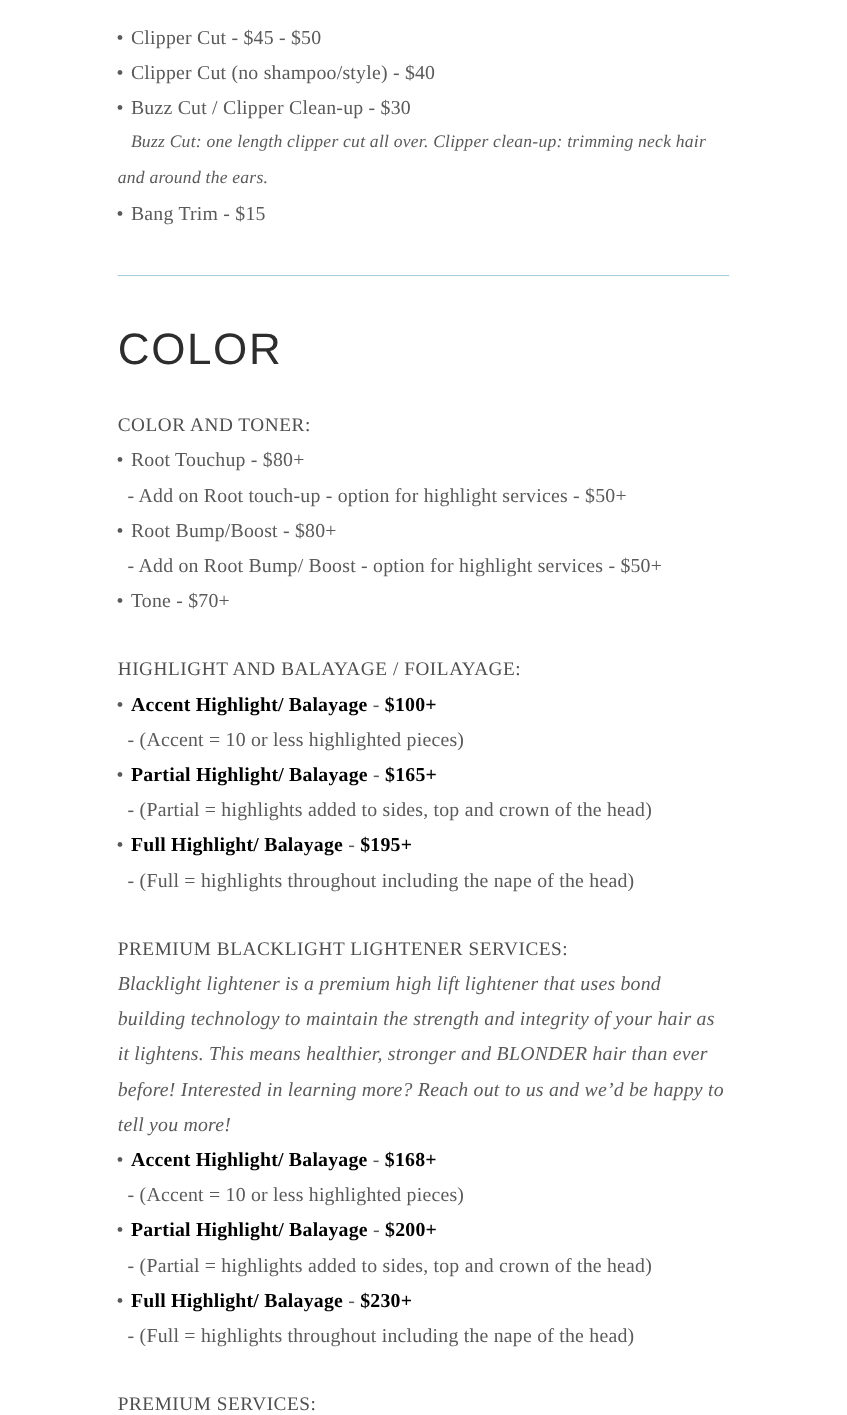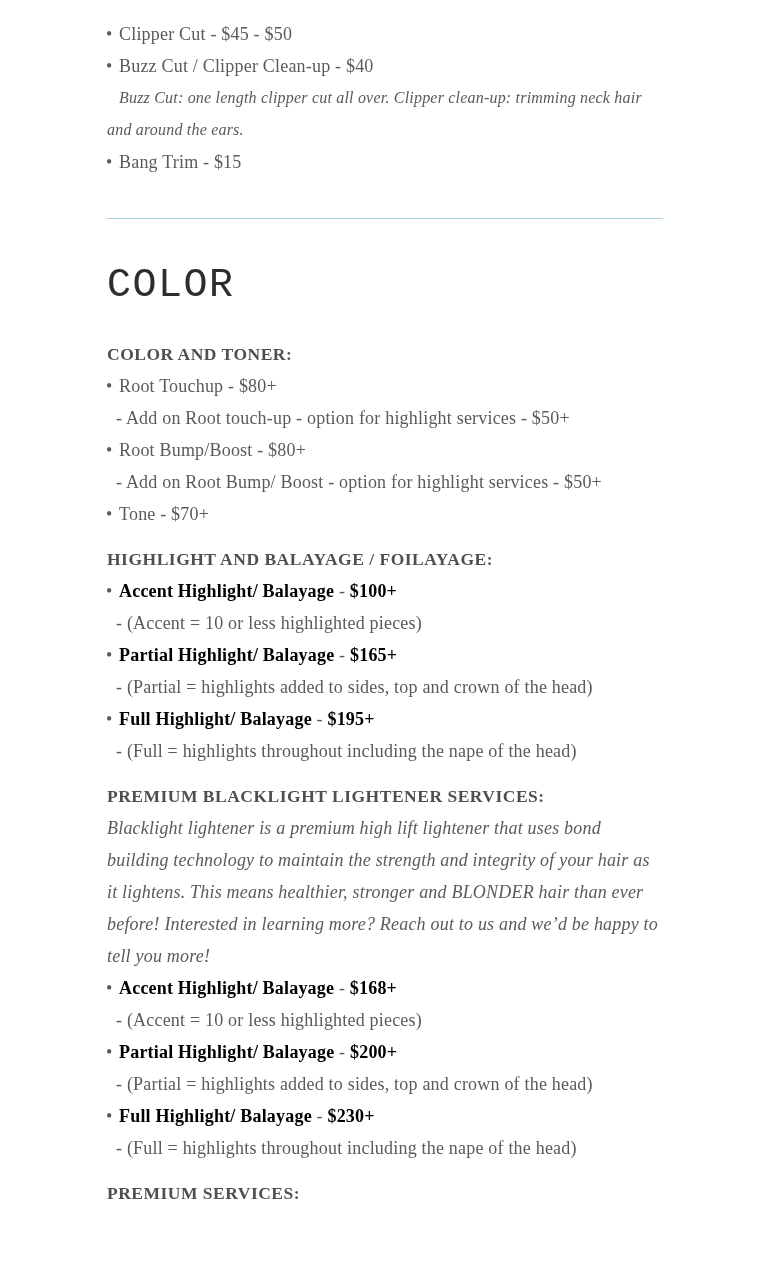--- a/index.html
+++ b/index.html
@@ -55,48 +55,49 @@
     font-size: 18px;
     margin: 0;
     letter-spacing: 0.2px;
   }
   hr.divider {
     border: none;
     border-top: 1px solid #a9cfe0;
     margin: 40px 0 44px 0;
   }
   h1.big-heading {
-    font-family: Liberation Mono, monospace;
+    font-family: Liberation Sans, sans-serif;
     font-weight: 400;
     font-size: 40px;
     line-height: 46px;
     color: #2d2d2d;
     letter-spacing: 1.5px;
     margin: 0 0 29px 0;
   }
   .group-title {
     font-size: 17.5px;
-    font-weight: 700;
+    font-weight: 400;
     color: #4f4f4f;
     letter-spacing: 0.5px;
     line-height: 32px;
     margin: 0;
   }
   .group + .group {
-    margin-top: 13px;
+    margin-top: 30px;
   }
 </style>
 </head>
 <body>
 
 <div class="content">
 
   <div id="haircut-list">
       <div class="li">Clipper Cut - $45 - $50</div>
-      <div class="li">Buzz Cut / Clipper Clean-up - $40</div>
+      <div class="li">Clipper Cut (no shampoo/style) - $40</div>
+      <div class="li">Buzz Cut / Clipper Clean-up - $30</div>
       <div class="note">Buzz Cut: one length clipper cut all over. Clipper clean-up: trimming neck hair and around the ears.</div>
       <div class="li">Bang Trim - $15</div>
     </div>
 
   <hr class="divider">
 
   <h1 class="big-heading">COLOR</h1>
 
   <div id="groups">
       <div class="group">

